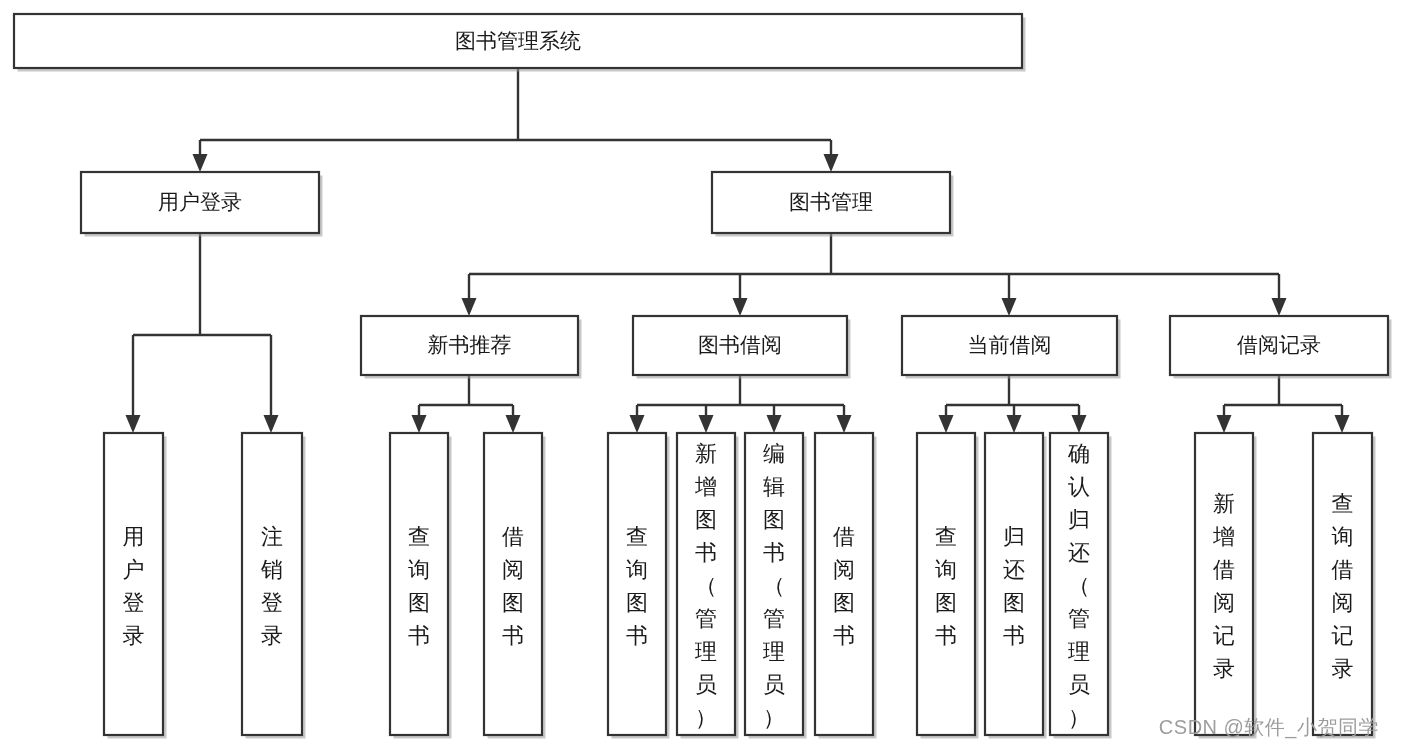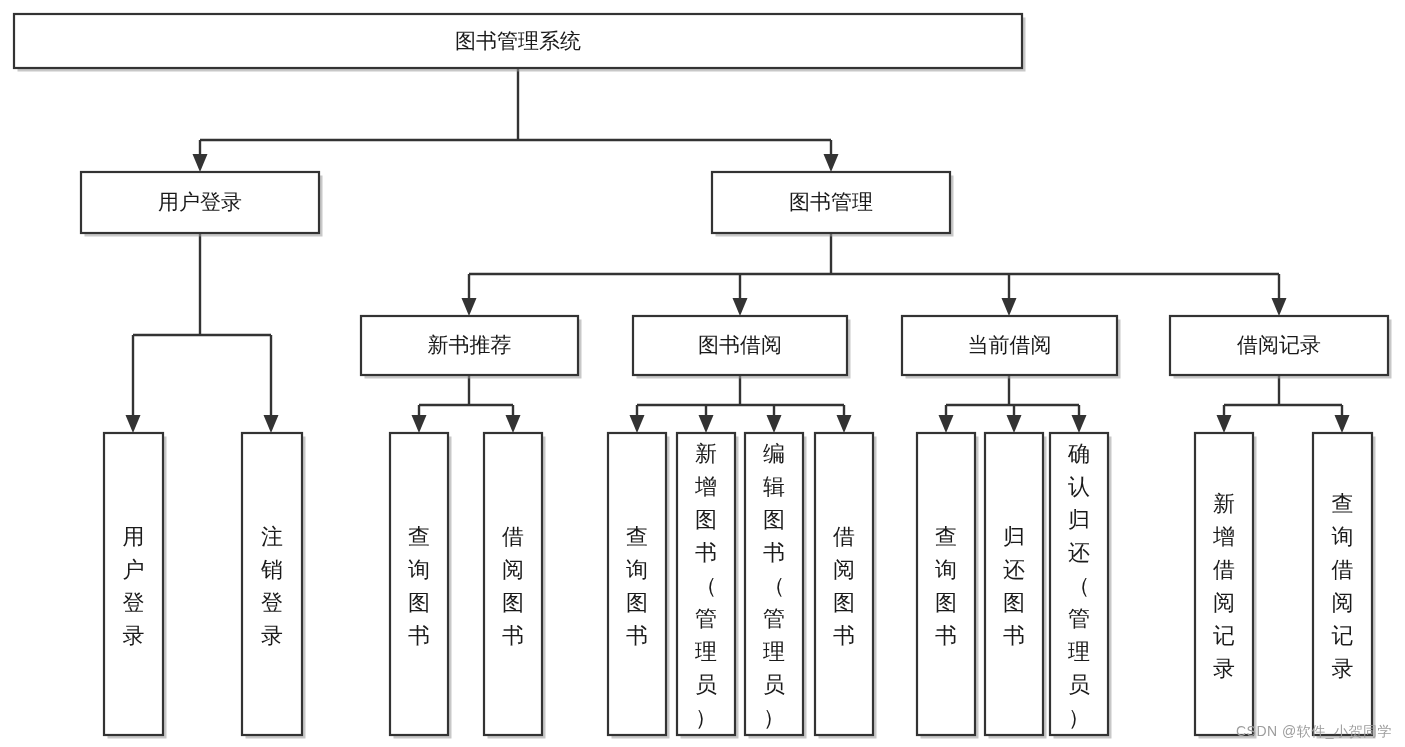--- a/index.html
+++ b/index.html
@@ -55,24 +55,24 @@
     dominant-baseline: middle;
   }
   .node-label-v {
     font-family: "Liberation Sans", "DejaVu Sans", sans-serif;
     font-size: 22px;
     fill: #1a1a1a;
     text-anchor: middle;
   }
   .watermark-text {
     position: absolute;
-    right: 13px;
+    right: 26px;
     bottom: 6px;
     font-family: "Liberation Sans", "DejaVu Sans", sans-serif;
-    font-size: 14px;
+    font-size: 20px;
     color: #9d9d9d;
     letter-spacing: 0.5px;
     white-space: nowrap;
     user-select: none;
   }
 </style>
 </head>
 <body>
 
 <div id="diagram-root">

